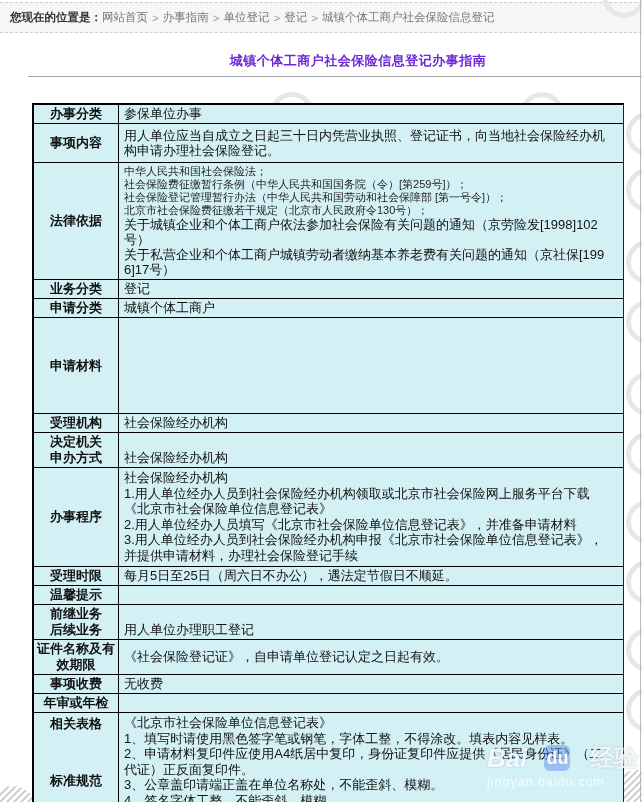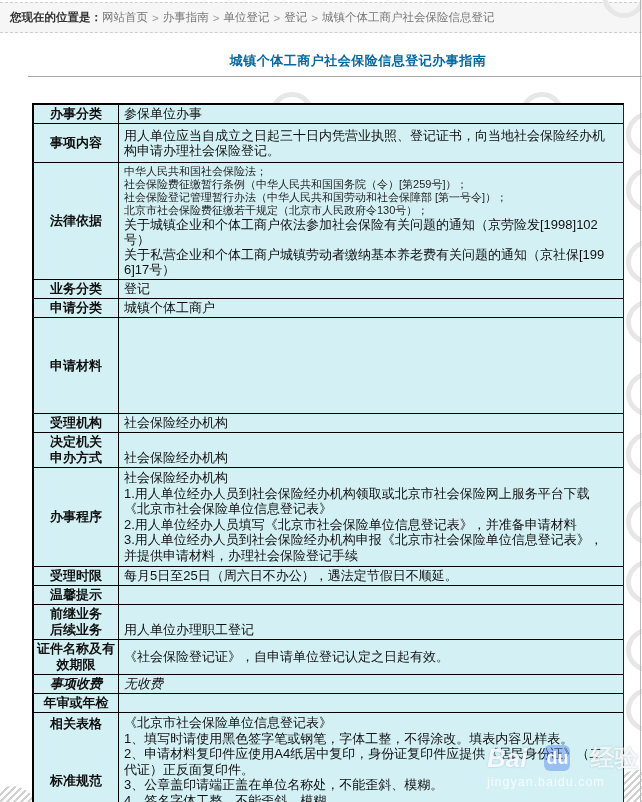--- a/index.html
+++ b/index.html
@@ -23,21 +23,21 @@
     display:flex; align-items:center; padding-left:10px;
     font-size:11.5px; color:#888; z-index:1; white-space:nowrap;
   }
   .crumb-prefix { font-weight:bold; color:#333; }
   .crumb-sep { margin:0 4px; color:#999; }
   .crumb-link { color:#777; text-decoration:none; }
   
   .page-title {
     position:absolute; left:0; top:52px; width:556px;
     padding-left:160px; text-align:center;
-    font-size:13px; font-weight:bold; color:#0369a1; letter-spacing:0.5px; z-index:1;
+    font-size:13px; font-weight:bold; color:#6d28d9; letter-spacing:0.5px; z-index:1;
   }
   .title-divider { position:absolute; left:28px; top:76px; width:614px; border-top:1px solid #a8a8a8; z-index:1; }
   
   .guide-table {
     position:absolute; left:32px; top:103px; width:592px;
     border-top:2px solid #000; border-left:2px solid #000; border-right:1px solid #222; border-bottom:2px solid #000;
     background:#d3f1f4; z-index:1;
   }
   .gr-row { display:flex; border-bottom:1.5px solid #000; background:#d3f1f4; }
   .gr-row:last-child { border-bottom:none; }
@@ -53,21 +53,21 @@
   .val .small { font-size:11px; line-height:13px; color:#222; }
   .val .norm  { line-height:15px; }
   .lbl.split { justify-content:space-between; padding:3px 2px 20px; }
   
   .r1  .cells{min-height:18px;}  .r2  .cells{min-height:38px;}
   .r3  .cells{min-height:116px;} .r4  .cells{min-height:16px;}
   .r5  .cells{min-height:16px;}  .r6  .cells{min-height:95px;}
   .r7  .cells{min-height:17px;}  .r8  .cells{min-height:33px;}
   .r9  .cells{min-height:98px;}  .r10 .cells{min-height:17px;}
   .r11 .cells{min-height:15px;text-align:center;}  .r12 .cells{min-height:30px;}
-  .r13 .cells{min-height:32px;}  .r14 .cells{min-height:16px;font-style:italic;}
+  .r13 .cells{min-height:32px;}  .r14 .cells{min-height:16px;}
   .r15 .cells{min-height:15px;}  .r16 .cells{min-height:96px;}
   
   .baidu-wm { position:absolute; left:487px; top:742px; z-index:3; pointer-events:none; }
   .bw-line1 { display:flex; align-items:center; gap:17px; }
   .bw-bai { font-size:26px; font-weight:bold; font-style:italic;
             color:rgba(255,255,255,.88); text-shadow:0 0 2px rgba(110,150,220,.5); }
   .bw-tile { display:inline-block; min-width:26px; height:26px; line-height:26px; text-align:left;
              background:rgba(84,132,240,.45); color:rgba(255,255,255,.92);
              border-radius:6px; font-size:18px; font-weight:bold; padding:0 2px; }
   .bw-suffix { font-size:24px; font-weight:bold; color:rgba(255,255,255,.82);

